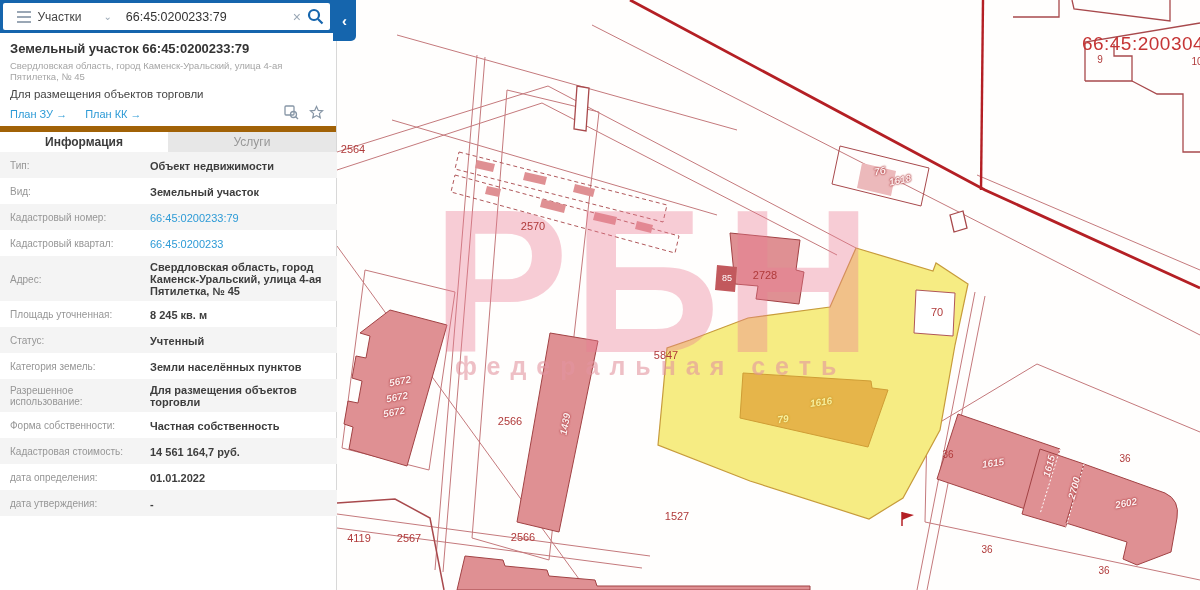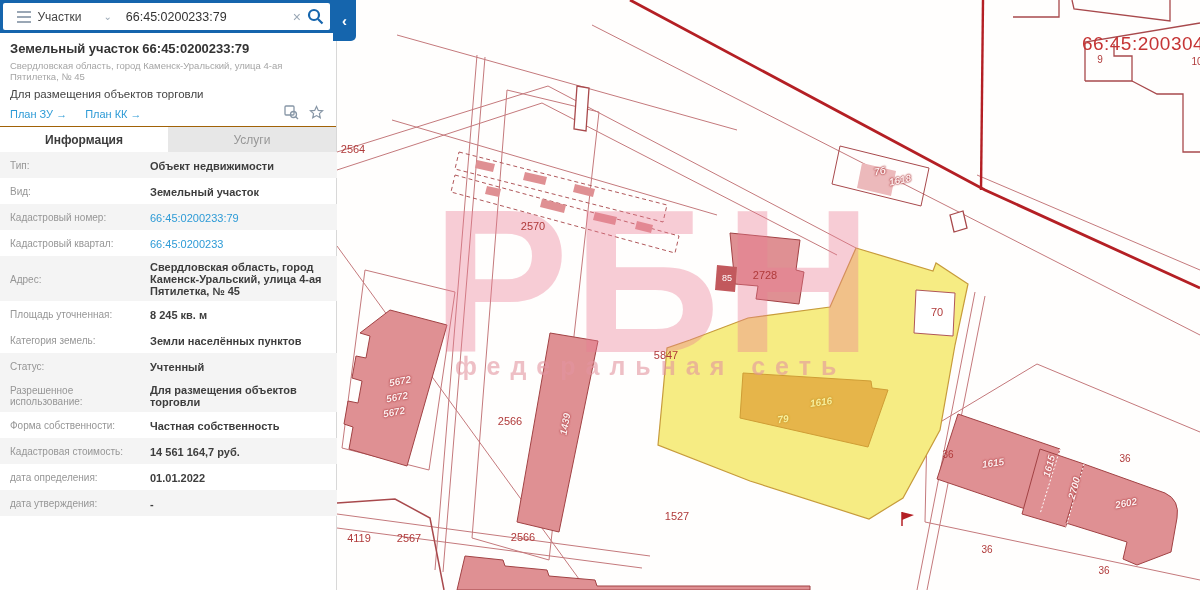--- a/index.html
+++ b/index.html
@@ -28,21 +28,21 @@
              border-right:1px solid #d8d8d8; }
   #panel-header { padding:41px 10px 6px 10px; position:relative; }
   .p-title { font-size:13px; font-weight:700; color:#333; }
   .p-sub { font-size:9.5px; color:#a5a5a5; margin-top:4px; }
   .p-usage { font-size:11.5px; color:#454545; margin-top:6px; }
   .p-links { display:flex; gap:18px; margin-top:8px; align-items:center; }
   .p-link { font-size:11px; color:#2e9bd6; cursor:pointer; }
   .p-icons { position:absolute; right:12px; bottom:6px; display:flex; gap:10px; }
   .p-icons svg { display:block; }
 
-  #tabs { display:flex; height:26px; border-top:1px solid #a16207; }
+  #tabs { display:flex; height:26px; border-top:6px solid #a16207; }
   .tab { flex:1; display:flex; align-items:center; justify-content:center; font-size:12px; cursor:pointer; }
   .tab.active { background:#fff; color:#3c3c3c; font-weight:700; }
   .tab.inactive { background:#e7e7e7; color:#979797; }
 
   #info-table { width:337px; }
   .row { display:flex; min-height:26px; padding:5px 0 4px 0; align-items:center; }
   .row.alt { background:#f4f4f4; }
   .row .lbl { width:150px; padding-left:10px; padding-right:14px; font-size:10px; color:#969696; }
   .row .val { flex:1; padding-right:8px; font-size:11px; color:#3d3d3d; font-weight:600; }
   .row .val.link { color:#2e9bd6; font-weight:400; cursor:pointer; }
@@ -233,27 +233,27 @@
           <div class="val link">66:45:0200233</div>
         </div>
         <div class="row alt">
           <div class="lbl">Адрес:</div>
           <div class="val">Свердловская область, город Каменск-Уральский, улица 4-ая Пятилетка, № 45</div>
         </div>
         <div class="row">
           <div class="lbl">Площадь уточненная:</div>
           <div class="val">8 245 кв. м</div>
         </div>
+        <div class="row alt">
+          <div class="lbl">Статус:</div>
+          <div class="val">Учтенный</div>
+        </div>
         <div class="row">
           <div class="lbl">Категория земель:</div>
           <div class="val">Земли населённых пунктов</div>
-        </div>
-        <div class="row alt">
-          <div class="lbl">Статус:</div>
-          <div class="val">Учтенный</div>
         </div>
         <div class="row alt">
           <div class="lbl">Разрешенное использование:</div>
           <div class="val">Для размещения объектов торговли</div>
         </div>
         <div class="row">
           <div class="lbl">Форма собственности:</div>
           <div class="val">Частная собственность</div>
         </div>
         <div class="row alt">

